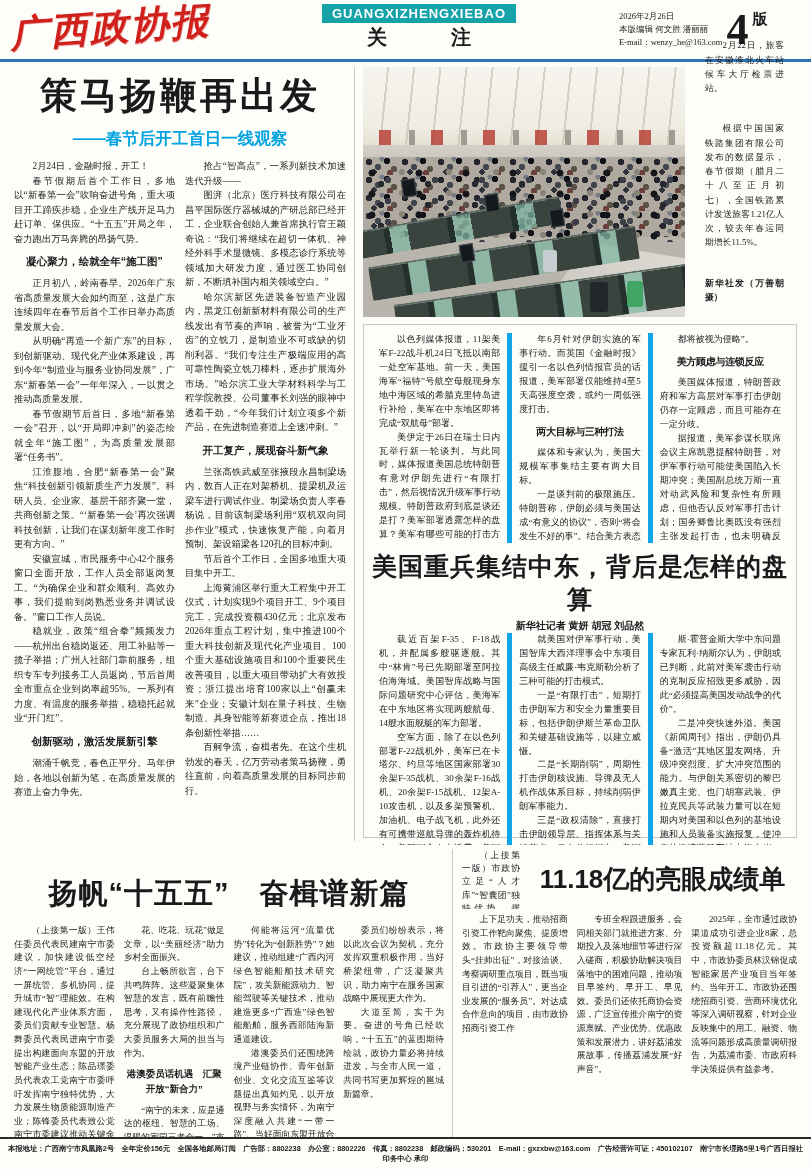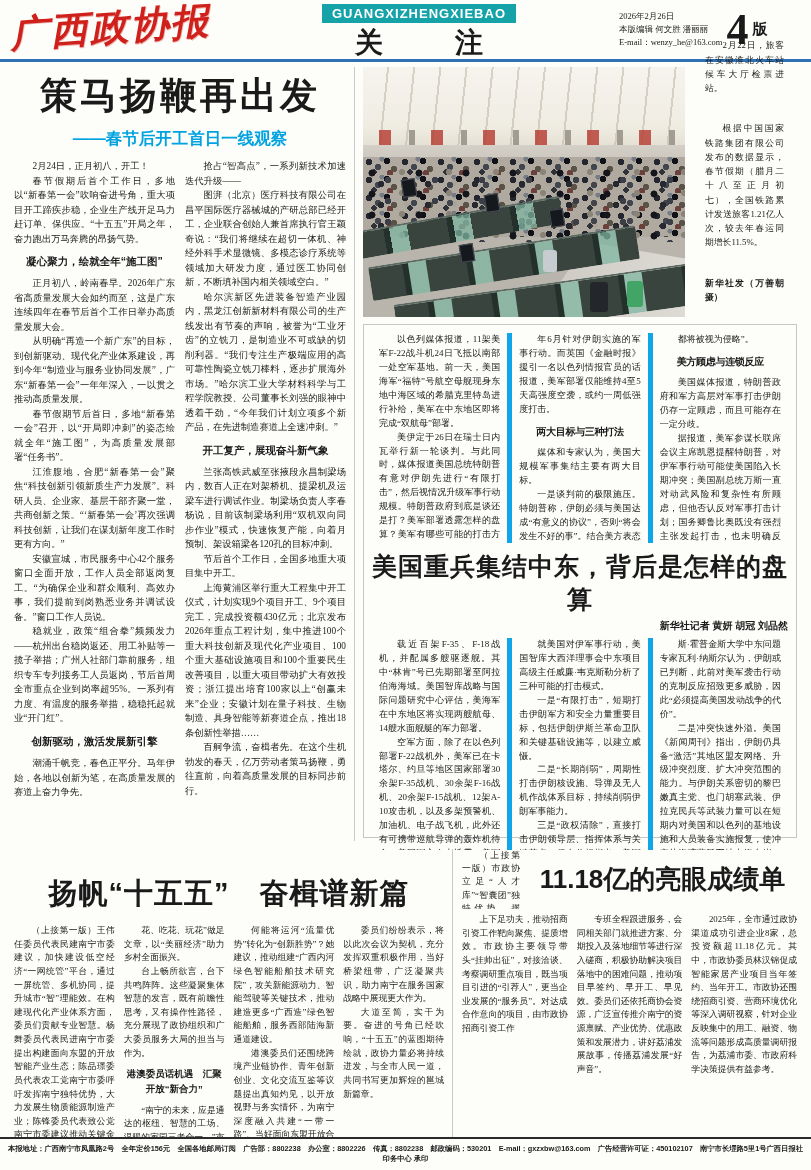--- a/index.html
+++ b/index.html
@@ -8,22 +8,22 @@
   .inner{position:absolute;inset:0;padding:4px 14px 0 14px;box-sizing:border-box;}
 
   
   .hdr{display:flex;align-items:flex-start;height:52px;}
   .masthead{width:205px;font-size:38px;font-weight:bold;color:var(--masthead_red,#cf201b);
             transform:skew(-10deg,-4deg) translateY(4px);letter-spacing:2px;line-height:1;
             font-family:"Liberation Serif",serif;text-shadow:1px 1px 0 rgba(207,32,27,.35);}
   .hdr-c{flex:1;text-align:center;}
   .pinyin{display:inline-block;background:var(--teal,#16a3a8);color:#fff;font:bold 13px "Liberation Sans",sans-serif;
           padding:2px 10px;letter-spacing:1px;}
-  .sec-title{font-size:28px;font-weight:bold;letter-spacing:22px;margin-top:1px;text-indent:22px;text-align:center;}
-  .hdr-r{width:178px;display:flex;align-items:center;gap:4px;padding-top:6px;}
+  .sec-title{font-size:20px;font-weight:bold;letter-spacing:22px;margin-top:1px;text-indent:22px;text-align:center;}
+  .hdr-r{width:178px;display:flex;gap:4px;padding-top:6px;}
   .date-blk{font-size:8.5px;line-height:1.55;white-space:nowrap;}
   .pgnum{font-size:44px;font-weight:bold;line-height:.9;font-family:"Liberation Serif",serif;}
   .pgban{font-size:15px;font-weight:bold;}
   .hdr-rule{height:3px;background:var(--rule_blue,#2e72b5);margin:3px -14px 0;}
 
   
   .para{margin:0;text-indent:2em;text-align:justify;}
   .subhead{font-family:"Liberation Sans","DejaVu Sans",sans-serif;font-weight:bold;text-align:center;
            margin:7px 0;font-size:10.5px;}
 
@@ -84,21 +84,21 @@
 
   
   .mil{border:1px solid #c6c6c6;margin-top:7px;padding:8px;box-sizing:border-box;height:514px;
        font-size:9px;line-height:1.55;}
   .mil-top,.mil-bottom{display:flex;}
   .mil-top{height:210px;overflow:hidden;}
   .mil-bottom{height:212px;overflow:hidden;}
   .mil-col{flex:1;min-width:0;padding:0 7px;}
   .mil-col + .mil-col{border-left:5px solid #0ea5e9;}
   .mil-hl{margin:7px 0 3px;font:900 25px "Liberation Sans","DejaVu Sans",sans-serif;text-align:center;letter-spacing:1px;}
-  .mil-by{text-align:right;font:bold 10px "Liberation Sans","DejaVu Sans",sans-serif;margin-bottom:5px;}
+  .mil-by{text-align:center;font:bold 10px "Liberation Sans","DejaVu Sans",sans-serif;}
   .mil .subhead{font-size:10px;letter-spacing:-.3px;}
 
   
   .bot-grid{display:flex;margin-top:8px;height:298px;}
   .bl{width:438px;flex:none;padding-right:8px;box-sizing:border-box;margin-top:23px;}
   .bl-hl{margin:2px 0 10px;font:900 29px "Liberation Sans","DejaVu Sans",sans-serif;text-align:center;letter-spacing:1px;}
   .bl-cols{display:flex;gap:9px;height:244px;overflow:hidden;font-size:8.8px;line-height:1.55;}
   .bl-cols > div{flex:1;min-width:0;}
   .bl .subhead{font-size:9.5px;}
   .br{flex:1;min-width:0;border-left:1px solid #c9c9c9;padding-left:9px;}
@@ -137,21 +137,21 @@
       </div>
     </header>
     <div class="hdr-rule"></div>
 
     <div class="top-grid">
 
       <section class="lead">
         <h1 class="lead-title">策马扬鞭再出发</h1>
         <h2 class="lead-sub">——春节后开工首日一线观察</h2>
         <div class="lead-body">
-            <p class="para">2月24日，正月初八，开工！</p>
+            <p class="para">2月24日，金融时报，开工！</p>
             <p class="para">春节假期后首个工作日，多地以“新春第一会”吹响奋进号角，重大项目开工蹄疾步稳，企业生产线开足马力赶订单、保供应。“十五五”开局之年，奋力跑出万马奔腾的昂扬气势。</p>
             <h4 class="subhead">凝心聚力，绘就全年“施工图”</h4>
             <p class="para">正月初八，岭南春早。2026年广东省高质量发展大会如约而至，这是广东连续四年在春节后首个工作日举办高质量发展大会。</p>
             <p class="para">从明确“再造一个新广东”的目标，到创新驱动、现代化产业体系建设，再到今年“制造业与服务业协同发展”，广东“新春第一会”一年年深入，一以贯之推动高质量发展。</p>
             <p class="para">春节假期节后首日，多地“新春第一会”召开，以“开局即冲刺”的姿态绘就全年“施工图”，为高质量发展部署“任务书”。</p>
             <p class="para">江淮腹地，合肥“新春第一会”聚焦“科技创新引领新质生产力发展”。科研人员、企业家、基层干部齐聚一堂，共商创新之策。“‘新春第一会’再次强调科技创新，让我们在谋划新年度工作时更有方向。”</p>
             <p class="para">安徽宣城，市民服务中心42个服务窗口全面开放，工作人员全部返岗复工。“为确保企业和群众顺利、高效办事，我们提前到岗熟悉业务并调试设备。”窗口工作人员说。</p>
             <p class="para">稳就业，政策“组合拳”频频发力——杭州出台稳岗返还、用工补贴等一揽子举措；广州人社部门靠前服务，组织专车专列接务工人员返岗，节后首周全市重点企业到岗率超95%。一系列有力度、有温度的服务举措，稳稳托起就业“开门红”。</p>
             <h4 class="subhead">创新驱动，激活发展新引擎</h4>
             <p class="para">潮涌千帆竞，春色正平分。马年伊始，各地以创新为笔，在高质量发展的赛道上奋力争先。</p>

